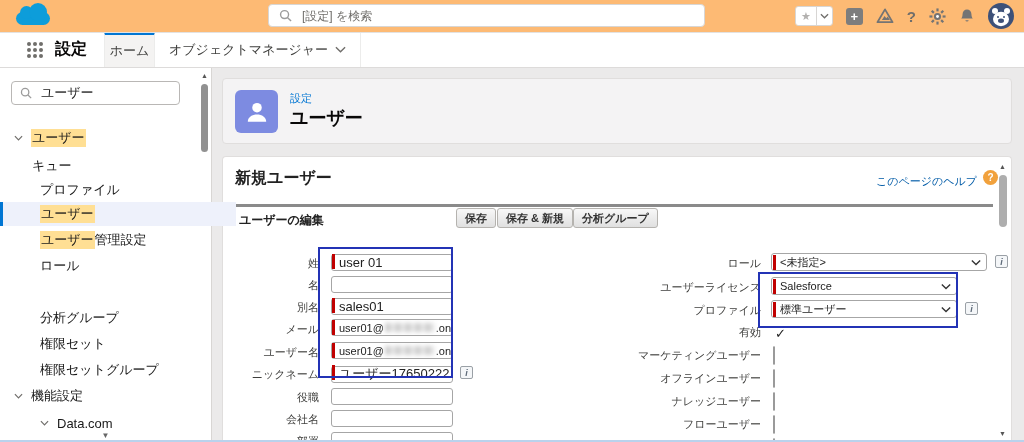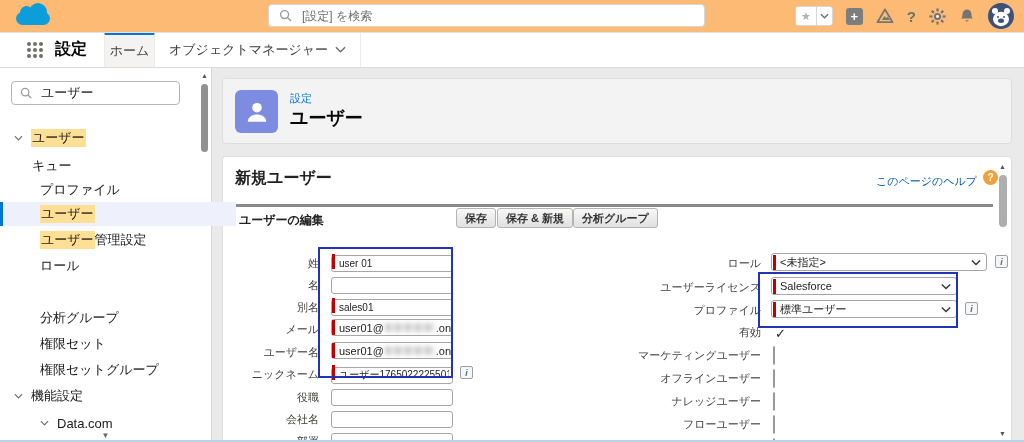--- a/index.html
+++ b/index.html
@@ -60,21 +60,21 @@
   .secbar{position:absolute;left:7px;right:18px;top:73px;height:19px;background:#f0f0f0;display:flex;align-items:center;}
   .sectitle{margin-left:10px;font-size:12px;font-weight:bold;color:#333;}
   .reqlegend{position:absolute;right:8px;top:3px;display:flex;align-items:center;gap:4px;font-size:11px;color:#333;}
   .reqbar-sm{width:3px;height:12px;background:#c00000;display:inline-block;}
   
   .frow{position:absolute;left:8px;height:20px;}
   .flabel{position:absolute;left:0;top:3px;width:88px;text-align:right;font-size:11px;color:#3e3e3c;white-space:nowrap;}
   .rlabel{position:absolute;left:290px;top:3px;width:240px;text-align:right;font-size:11px;color:#3e3e3c;white-space:nowrap;}
   .fwrap{position:absolute;left:100px;top:0;}
   .rctl{position:absolute;left:540px;top:0;}
-  .fin{box-sizing:border-box;width:122px;height:17px;border:1px solid #a6a6a6;border-radius:3px;font-size:10px;font-family:inherit;color:#222;padding:1px 3px 1px 7px;background:#fff;}
+  .fin{box-sizing:border-box;width:122px;height:17px;border:1px solid #a6a6a6;border-radius:3px;font-size:13px;font-family:inherit;color:#222;padding:1px 3px 1px 7px;background:#fff;}
   .fakein{box-sizing:border-box;width:122px;height:17px;border:1px solid #a6a6a6;border-radius:3px;font-size:11px;color:#222;padding:1px 2px 1px 7px;background:#fff;display:flex;align-items:center;overflow:hidden;white-space:nowrap;}
   .blurbit{display:inline-block;width:50px;height:9px;margin:0 1px;background:repeating-linear-gradient(90deg,#cfcfcf 0 6px,#e9e9e9 6px 10px);filter:blur(2px);flex:0 0 auto;}
   .reqbar{position:absolute;left:1px;top:1px;width:3px;height:15px;background:#c00000;z-index:3;}
   .fsel{box-sizing:border-box;height:18px;border:1px solid #a6a6a6;border-radius:3px;background:#fff;display:flex;align-items:center;font-size:11px;color:#222;padding:0 20px 0 8px;position:relative;cursor:pointer;}
   .fsel .selchev{position:absolute;right:5px;top:5px;}
   .infoic{position:absolute;top:2px;width:13px;height:13px;box-sizing:border-box;border:1px solid #9aa0a6;border-radius:2px;background:#f4f6f8;color:#5f6b7a;font-size:9px;font-style:italic;font-weight:bold;display:flex;align-items:center;justify-content:center;cursor:pointer;}
   .ckbox{width:13px;height:13px;box-sizing:border-box;border:1px solid #9a9a9a;border-radius:2px;background:#fff;cursor:pointer;}
   .checkmark{font-size:13px;font-weight:bold;color:#222;line-height:13px;}
   .anno{position:absolute;border:2px solid #2333b5;pointer-events:none;z-index:9;}
   .cscroll{position:absolute;right:3px;top:4px;bottom:2px;width:10px;}

